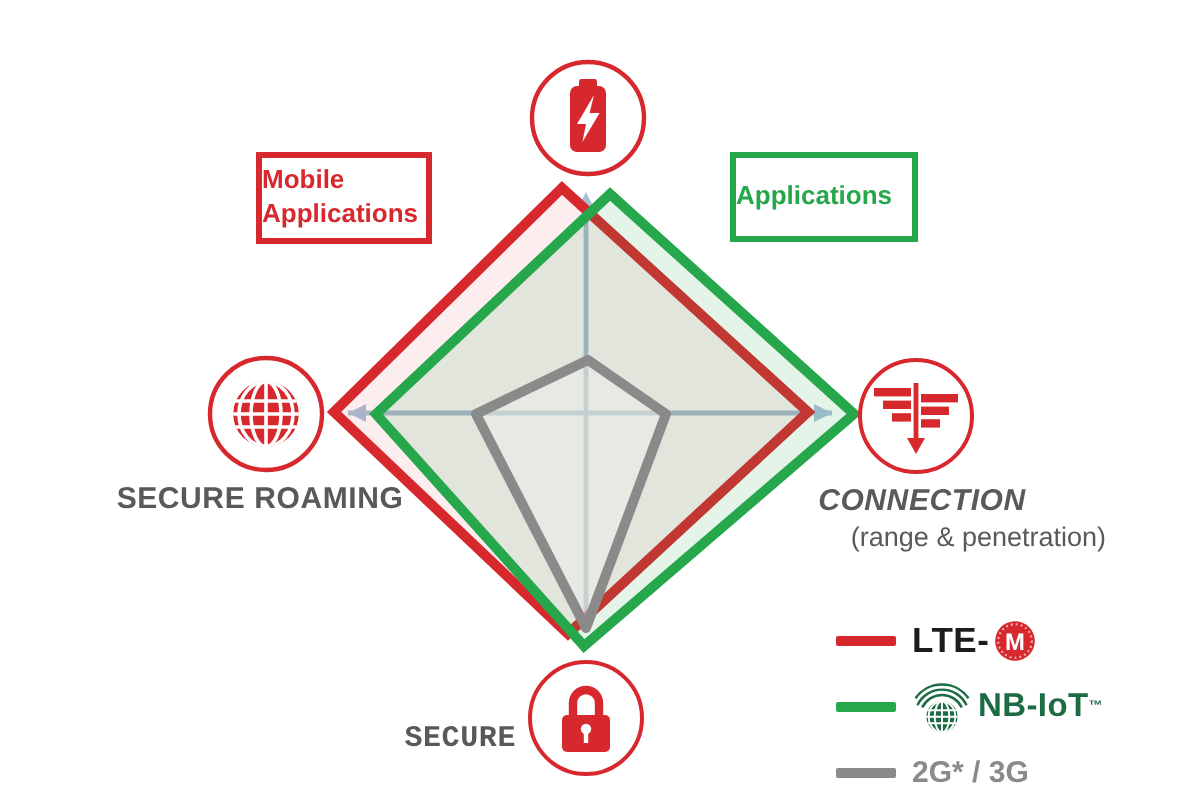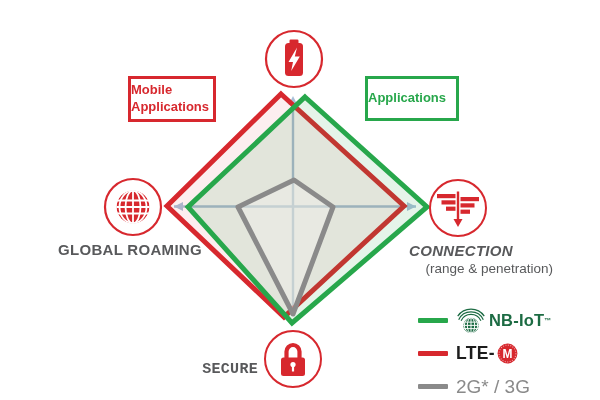--- a/index.html
+++ b/index.html
@@ -33,21 +33,21 @@
   .app-box.mobile{left:128px;top:76px;width:82px;height:40px;border:3.5px solid var(--red);color:var(--red);}
   .app-box.stationary{left:365px;top:76px;width:88px;height:39px;border:3.5px solid var(--green);color:var(--green);}
   .legend{position:absolute;left:418px;top:304px;}
   .legend-row{display:flex;align-items:center;height:33px;}
   .swatch{width:30px;height:5.5px;border-radius:1px;margin-right:8px;flex:0 0 auto;}
   .lte-label{font-size:17.5px;font-weight:800;color:var(--black);letter-spacing:.3px;}
   .m-logo{width:21px;height:21px;margin-left:2px;}
   .nb-logo{width:30px;height:28px;margin-right:3px;}
   .nb-label{font-size:16.5px;font-weight:800;color:var(--nbgreen);letter-spacing:.2px;}
   .tm{font-size:7px;color:var(--nbgreen);font-weight:700;vertical-align:super;}
-  .g-label{font-size:19px;font-weight:400;color:var(--gray);}
+  .g-label{font-size:15px;font-weight:700;color:var(--gray);}
 </style>
 </head>
 <body>
 
 <div class="stage">
 
   <svg class="radar-svg" viewBox="0 0 600 400">
     <g>
       <line x1="174" y1="206.5" x2="416" y2="206.5" stroke-width="2.4" stroke="#a9c0d8"></line>
       <line x1="293" y1="99" x2="293" y2="315" stroke-width="2.4" stroke="#a9c0d8"></line>
@@ -87,21 +87,21 @@
     <g clip-path="url(#globeClip)">
       <circle cx="30" cy="30" r="16.5" fill="#d7282e"></circle>
       <line x1="12" y1="23.5" x2="48" y2="23.5" stroke="#fff" stroke-width="1.8"></line>
       <line x1="12" y1="30" x2="48" y2="30" stroke="#fff" stroke-width="1.8"></line>
       <line x1="12" y1="36.5" x2="48" y2="36.5" stroke="#fff" stroke-width="1.8"></line>
       <line x1="30" y1="13" x2="30" y2="47" stroke="#fff" stroke-width="1.8"></line>
       <ellipse cx="30" cy="30" rx="7.5" ry="16.3" fill="none" stroke="#fff" stroke-width="1.8"></ellipse>
       <ellipse cx="30" cy="30" rx="13.5" ry="16.3" fill="none" stroke="#fff" stroke-width="1.8"></ellipse>
     </g>
   </svg>
-  <div class="axis-label" style="left:40px;top:241px;width:180px;">GLOBAL ROAMING</div>
+  <div class="axis-label" style="left:40px;top:241px;width:180px;">SECURE ROAMING</div>
 
   <svg class="icon-badge" style="left:428px;top:178px;" viewBox="0 0 60 60">
     <circle cx="30" cy="30" r="28" fill="none" stroke="#d7282e" stroke-width="2"></circle>
     <g fill="#d7282e">
       <rect x="9" y="16" width="18.5" height="4.2"></rect>
       <rect x="13.5" y="22.3" width="14" height="4.2"></rect>
       <rect x="18" y="28.6" width="9.5" height="4.2"></rect>
       <rect x="32.5" y="19" width="18.5" height="4.2"></rect>
       <rect x="32.5" y="25.3" width="14" height="4.2"></rect>
       <rect x="32.5" y="31.6" width="9.5" height="4.2"></rect>
@@ -116,20 +116,29 @@
     <circle cx="30" cy="30" r="28" fill="none" stroke="#d7282e" stroke-width="2"></circle>
     <path d="M23.5,29 v-6.5 a6.5,6.5 0 0 1 13,0 v6.5" fill="none" stroke="#d7282e" stroke-width="4.2"></path>
     <rect x="18" y="28.5" width="24" height="18.5" rx="2.5" fill="#d7282e"></rect>
     <circle cx="30" cy="35.5" r="2.6" fill="#ffffff"></circle>
     <rect x="28.9" y="36.5" width="2.2" height="6" fill="#ffffff"></rect>
   </svg>
   <div class="axis-label" style="left:150px;top:361px;width:108px;text-align:right;font-family:Liberation Mono, monospace;">SECURE</div>
 
   <div class="legend">
     <div class="legend-row">
+      <span class="swatch" style="background: rgb(215, 40, 46);"></span>
+      <span class="lte-label">LTE-</span>
+      <svg class="m-logo" viewBox="0 0 22 22">
+        <circle cx="11" cy="11" r="10.4" fill="#d7282e"></circle>
+        <circle cx="11" cy="11" r="8.8" fill="none" stroke="#ffffff" stroke-width="1.1" stroke-dasharray="1 1.6" opacity="0.65"></circle>
+        <text x="11" y="15.6" text-anchor="middle" font-size="12.5" font-weight="700" font-family="Liberation Sans, sans-serif" fill="#ffffff">M</text>
+      </svg>
+    </div>
+    <div class="legend-row">
       <span class="swatch" style="background: rgb(39, 167, 75);"></span>
       <svg class="nb-logo" viewBox="0 0 34 32">
         <defs>
             <clipPath id="nbClip">
               <circle cx="17" cy="21" r="9"></circle>
             </clipPath>
           </defs>
         <path d="M5.7,15.7 A12.5,12.5 0 0 1 28.3,15.7" fill="none" stroke="#1c6b43" stroke-width="1.4"></path>
         <path d="M2.95,14.45 A15.5,15.5 0 0 1 31.05,14.45" fill="none" stroke="#1c6b43" stroke-width="1.4"></path>
         <path d="M1.85,10.4 A18.5,18.5 0 0 1 32.15,10.4" fill="none" stroke="#1c6b43" stroke-width="1.4"></path>
@@ -140,27 +149,18 @@
           <line x1="7.5" y1="24.7" x2="26.5" y2="24.7" stroke="#fff" stroke-width="1.1"></line>
           <line x1="17" y1="11.5" x2="17" y2="30.5" stroke="#fff" stroke-width="1.1"></line>
           <ellipse cx="17" cy="21" rx="4.2" ry="8.9" fill="none" stroke="#fff" stroke-width="1.1"></ellipse>
           <ellipse cx="17" cy="21" rx="7.6" ry="8.9" fill="none" stroke="#fff" stroke-width="1.1"></ellipse>
         </g>
       </svg>
       <span class="nb-label">NB-IoT</span>
       <span class="tm">™</span>
     </div>
     <div class="legend-row">
-      <span class="swatch" style="background: rgb(215, 40, 46);"></span>
-      <span class="lte-label">LTE-</span>
-      <svg class="m-logo" viewBox="0 0 22 22">
-        <circle cx="11" cy="11" r="10.4" fill="#d7282e"></circle>
-        <circle cx="11" cy="11" r="8.8" fill="none" stroke="#ffffff" stroke-width="1.1" stroke-dasharray="1 1.6" opacity="0.65"></circle>
-        <text x="11" y="15.6" text-anchor="middle" font-size="12.5" font-weight="700" font-family="Liberation Sans, sans-serif" fill="#ffffff">M</text>
-      </svg>
-    </div>
-    <div class="legend-row">
       <span class="swatch" style="background: rgb(138, 138, 138);"></span>
       <span class="g-label">2G* / 3G</span>
     </div>
   </div>
 
 </div>
 
 </body></html>

